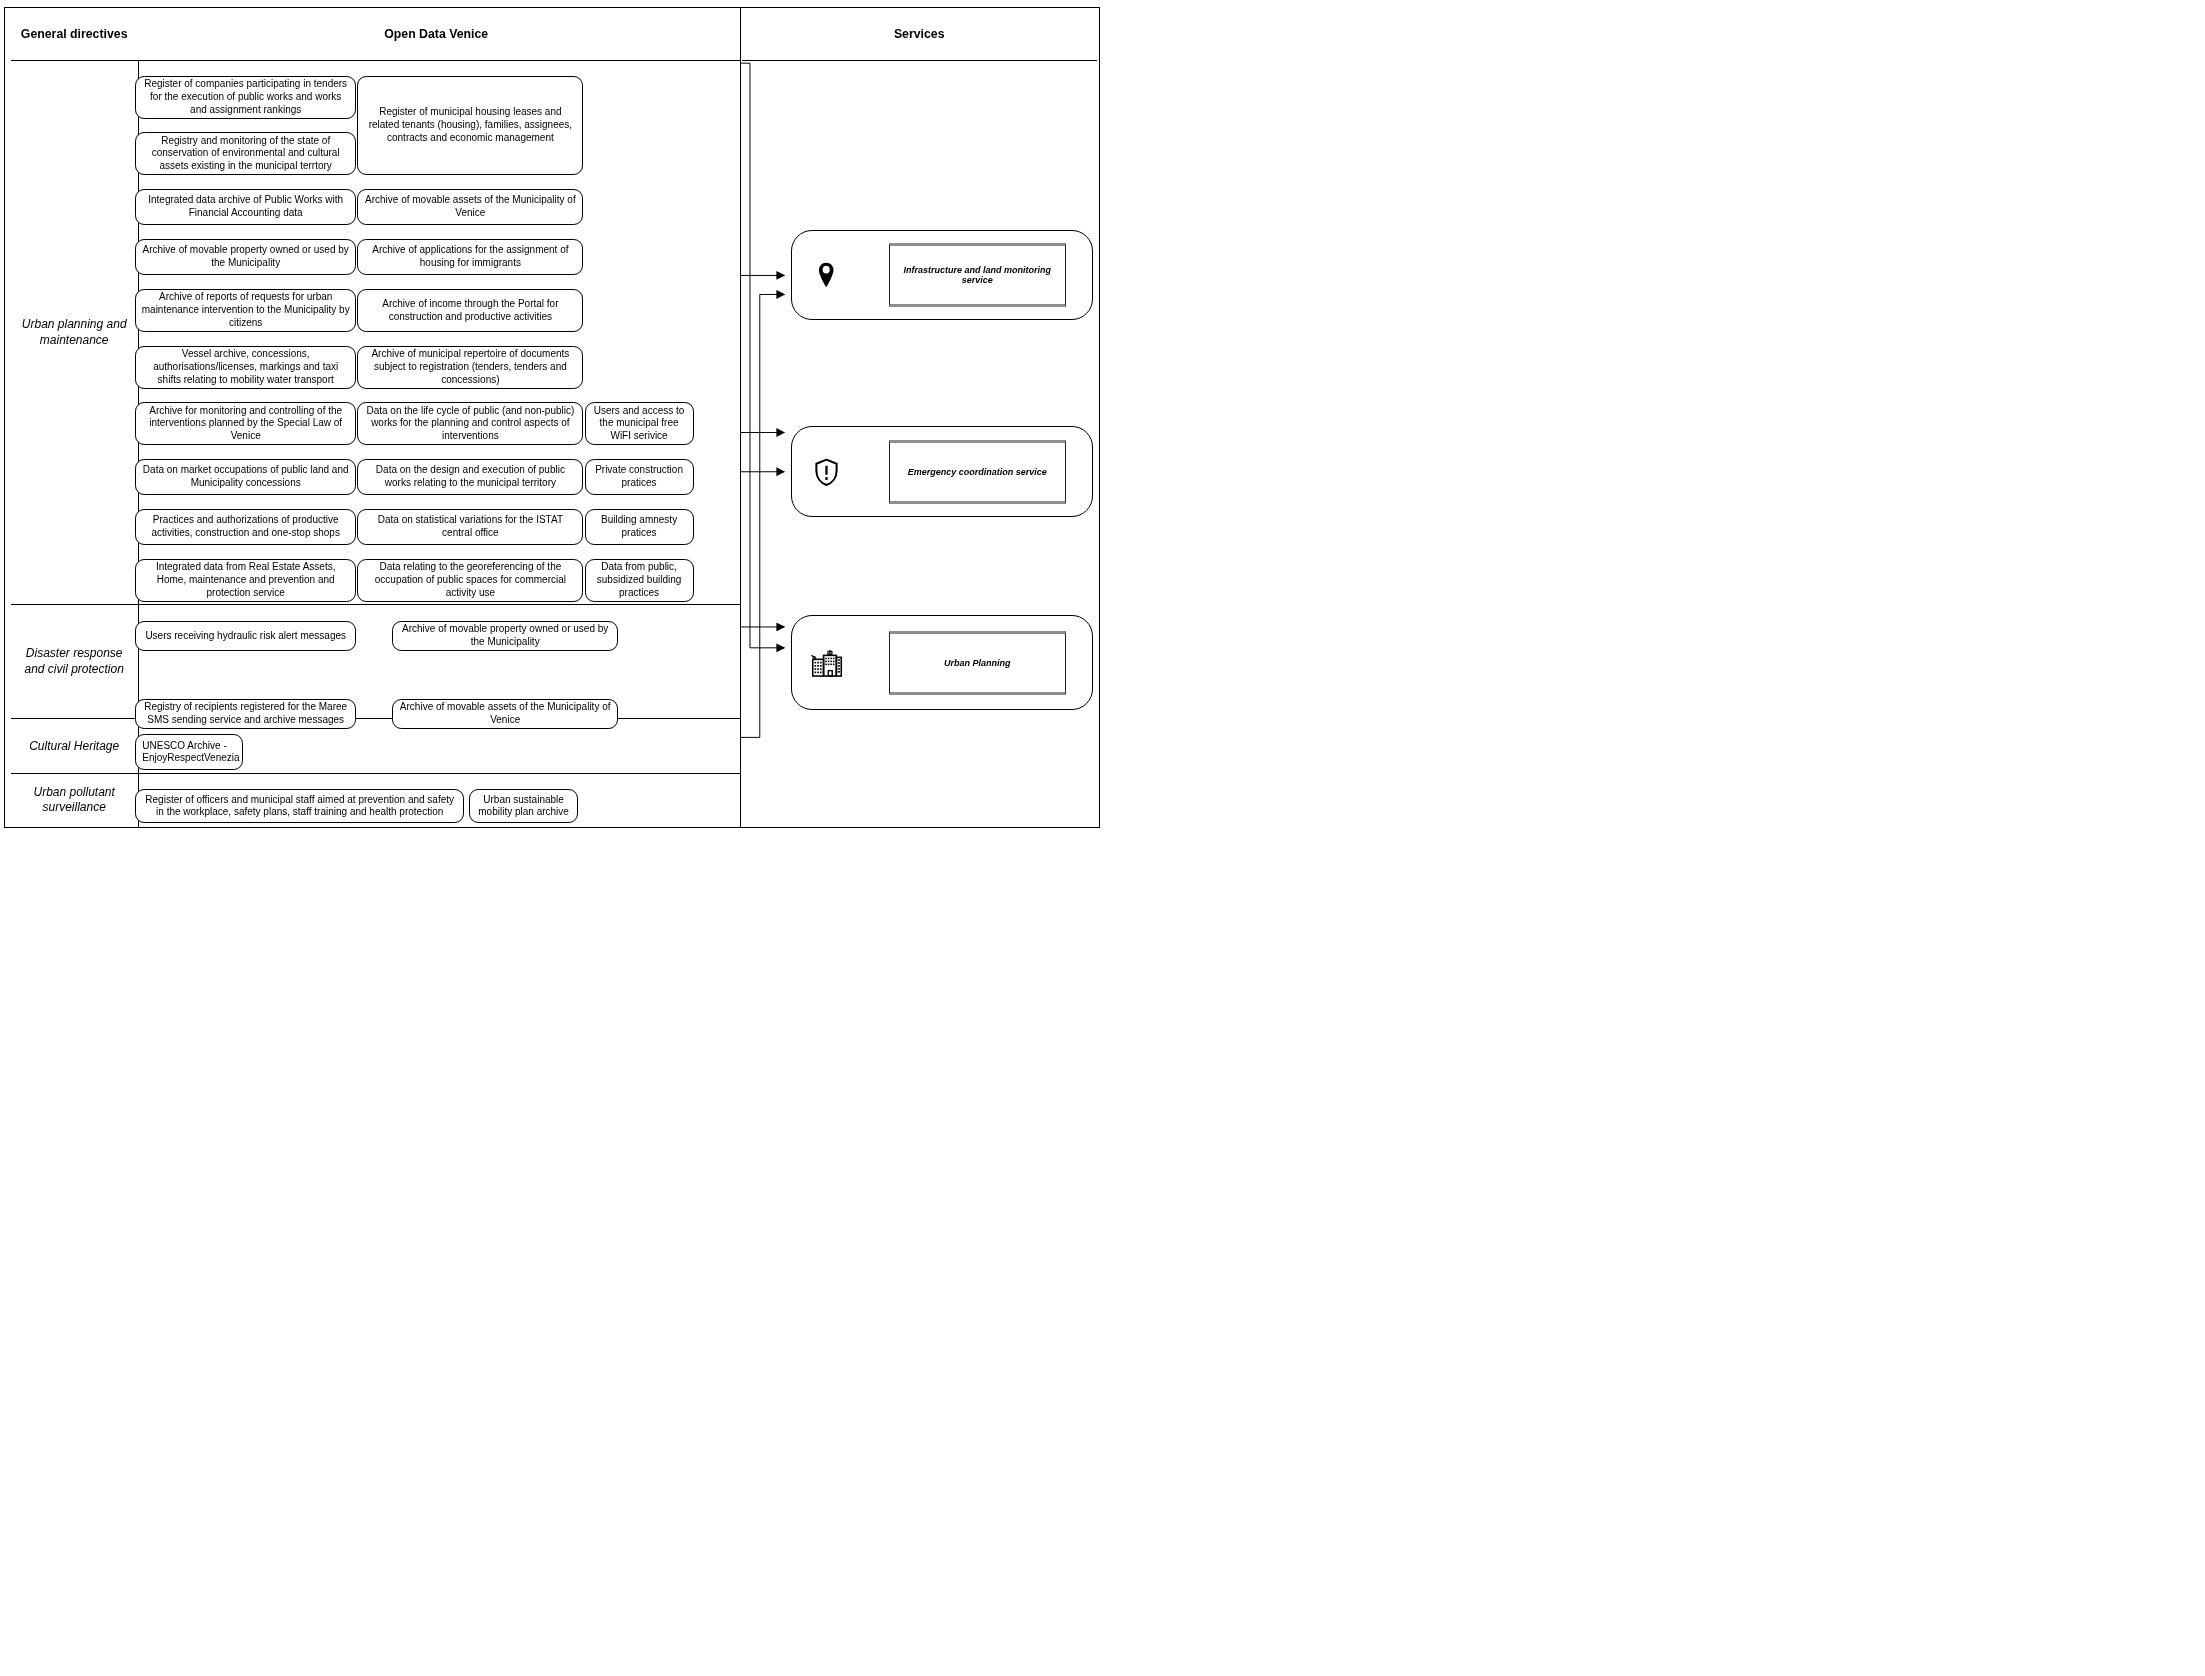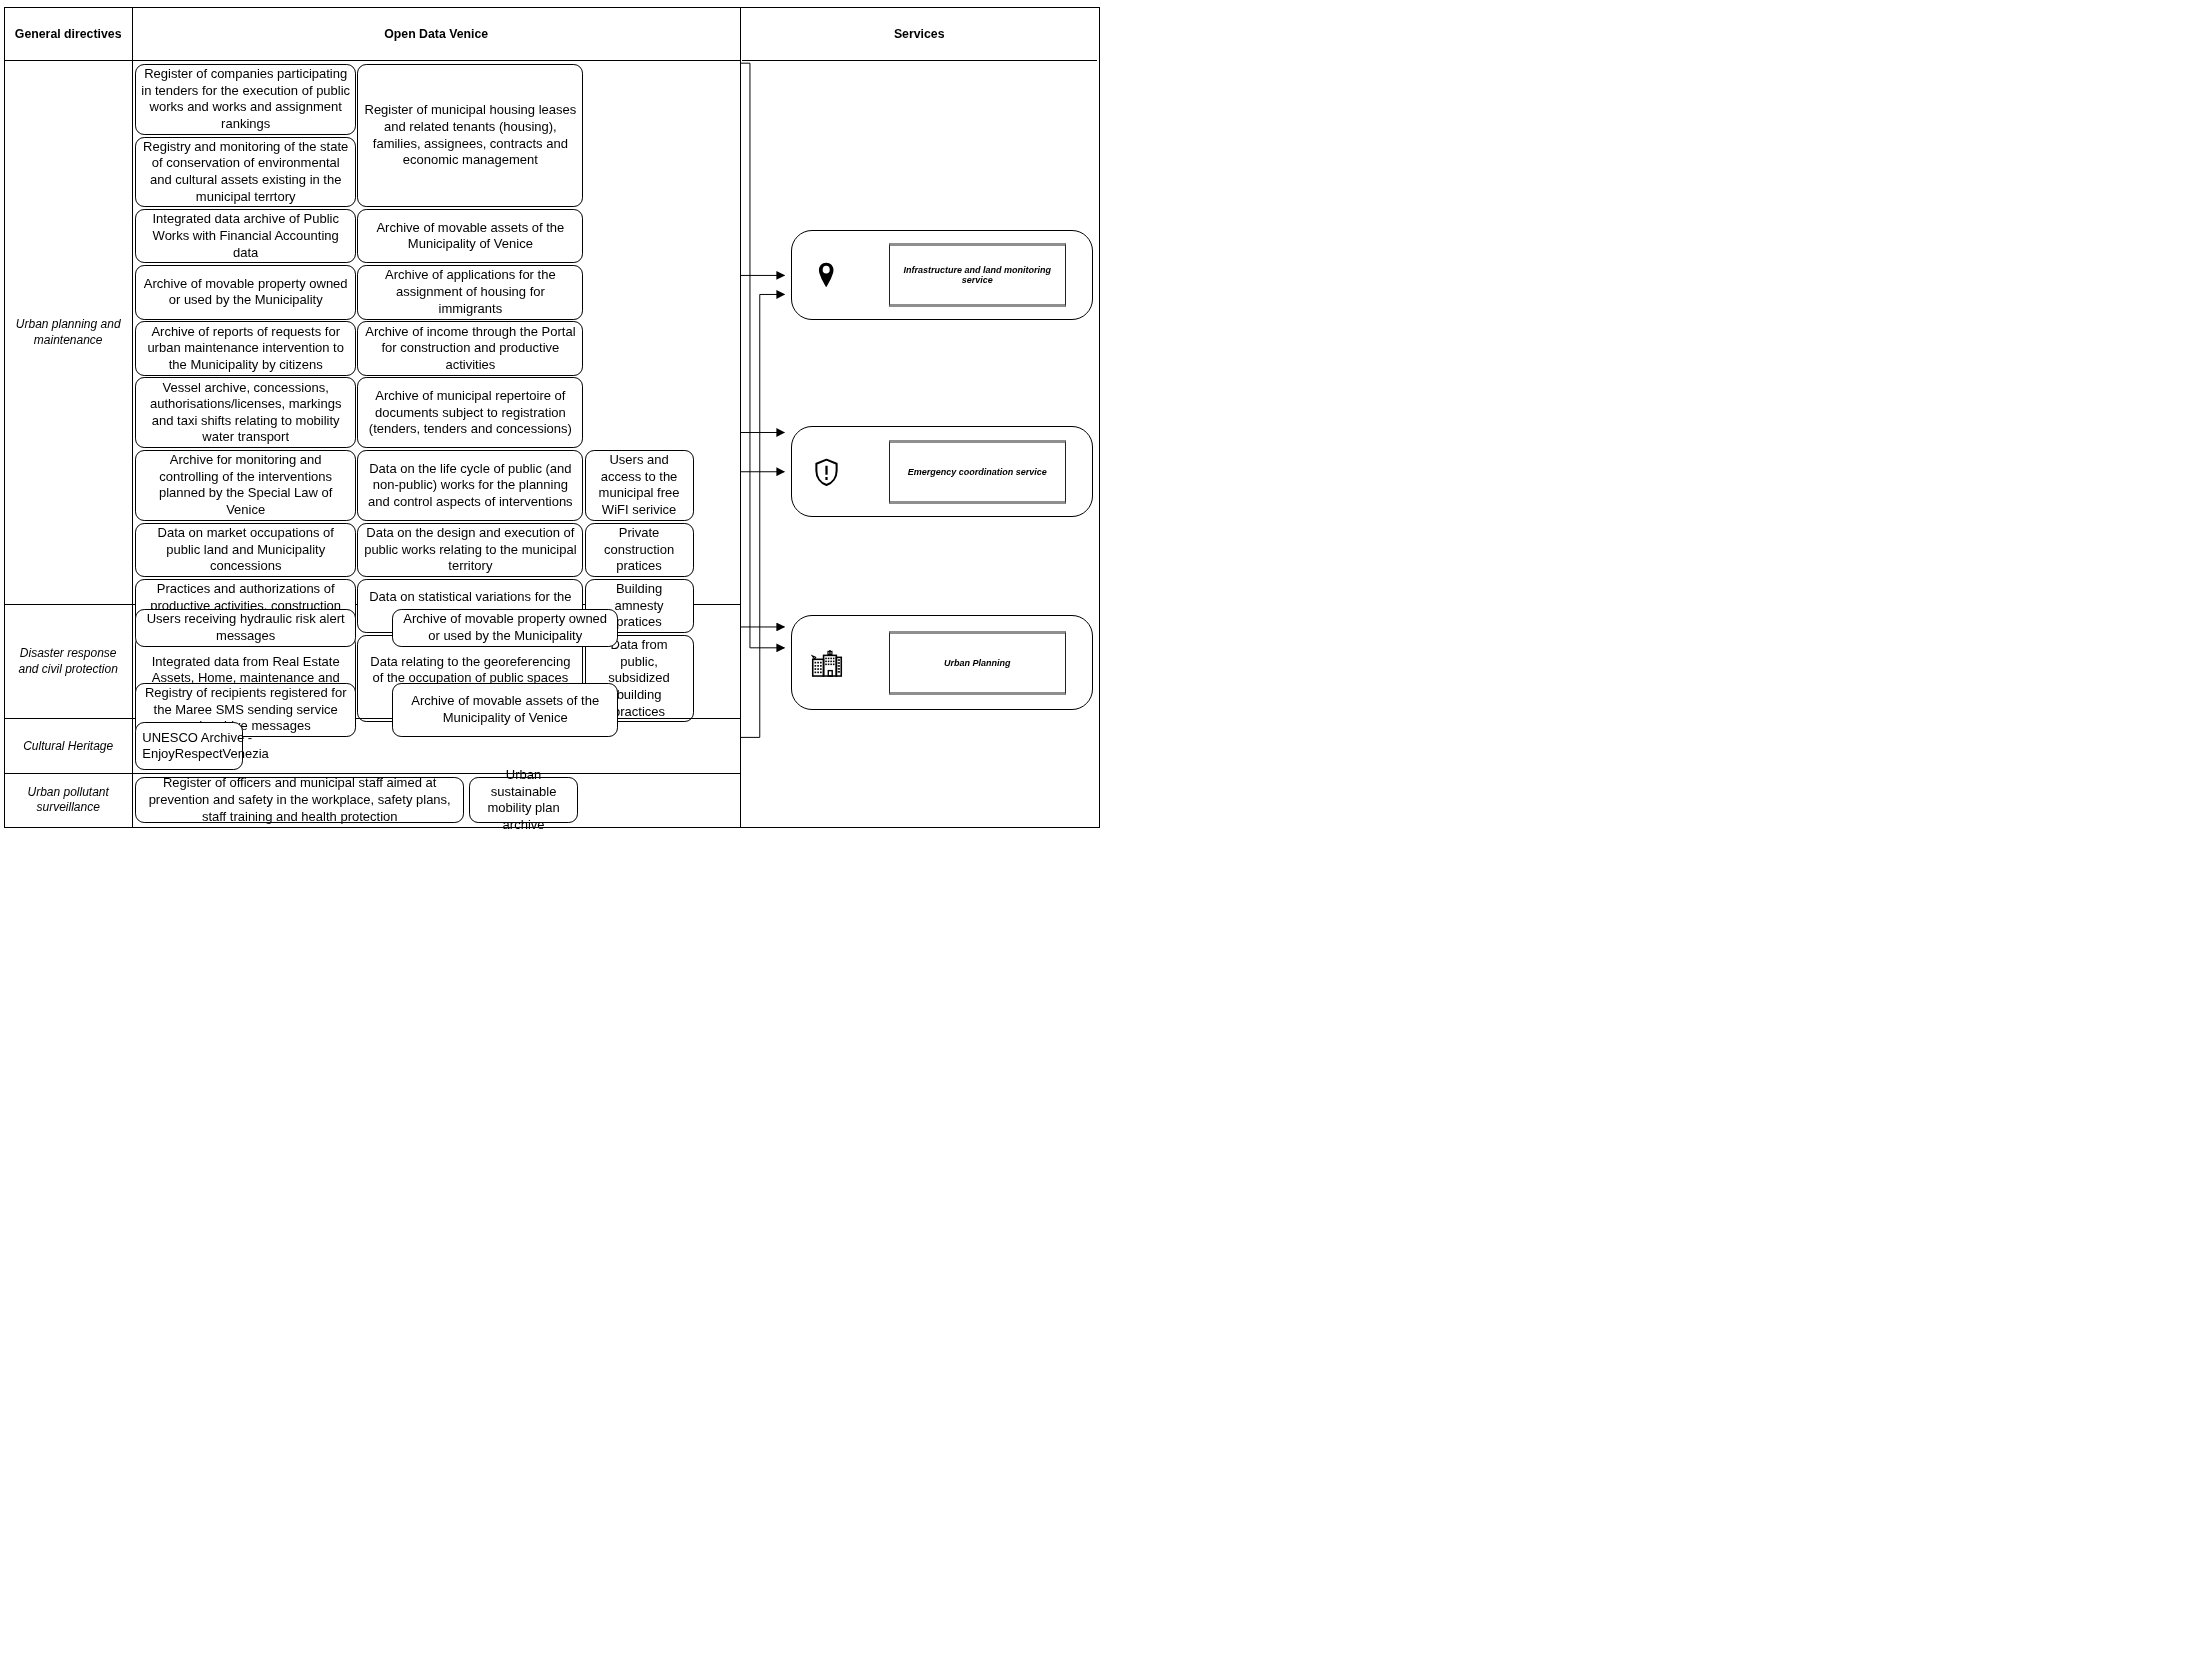--- a/index.html
+++ b/index.html
@@ -3,21 +3,21 @@
 <meta charset="utf-8">
 <style>
   html,body{margin:0;padding:0;background:#fff;}
   body{font-family:"Liberation Sans",sans-serif;color:#000;}
   #page{position:relative;width:1103px;height:838px;background:#fff;overflow:hidden;}
 
   .diagram{position:absolute;left:3.7px;top:7.4px;width:1096px;height:821px;
            border:1.8px solid #000;box-sizing:border-box;background:#fff;}
 
   .col{position:absolute;top:0;height:100%;box-sizing:border-box;}
-  .col-left{left:0;width:128px;border-right:1.8px solid #000;}
+  .col-left{left:6px;width:128px;border-right:1.8px solid #000;}
   .col-mid{left:128px;width:608px;border-right:1.8px solid #000;}
   .col-services{left:737px;width:355px;}
 
   .header-cell{position:absolute;top:0;left:0;right:0;height:53px;
                border-bottom:1.8px solid #000;box-sizing:border-box;
                display:flex;align-items:center;justify-content:center;
                font-weight:bold;font-size:12.3px;text-align:center;background:#fff;}
 
   .band{position:absolute;left:0;right:0;box-sizing:border-box;}
   .band.r1{top:53px;height:544px;border-bottom:1.8px solid #000;}
@@ -33,22 +33,22 @@
            grid-template-rows:repeat(10,1fr);column-gap:1.2px;row-gap:1.8px;
            padding:2.5px 0 2.5px 2.5px;height:100%;box-sizing:border-box;}
   .grid-r2{display:grid;grid-template-columns:221px 226px;
            grid-template-rows:1fr 1fr;column-gap:1.2px;row-gap:2.5px;
            padding:3.7px 0 3.7px 2.5px;height:100%;box-sizing:border-box;gap:36px;}
   .wrap-r3{display:flex;padding:3.1px 0 3.1px 2.5px;height:100%;box-sizing:border-box;}
   .wrap-r4{display:flex;gap:4.9px;padding:3.1px 0 3.1px 2.5px;height:100%;box-sizing:border-box;}
 
   .box{border:0.9px solid #000;border-radius:9.2px;background:#fff;
        display:flex;align-items:center;justify-content:center;
-       text-align:center;font-size:13px;line-height:1.28;
-       padding:1.2px 4.9px;box-sizing:border-box;}
+       text-align:center;font-size:10px;line-height:1.28;
+       padding:1.2px 4.9px;box-sizing:border-box;margin-top:12px;}
   .box.left{justify-content:flex-start;text-align:left;padding-left:6.1px;}
 
   .services-body{position:absolute;top:53px;left:0;right:0;bottom:0;}
   .service-card{position:absolute;left:49px;width:302px;border:1.2px solid #000;
                 border-radius:21px;background:#fff;box-sizing:border-box;}
   .card-1{top:169px;height:90px;}
   .card-2{top:365px;height:91px;}
   .card-3{top:554px;height:95px;padding-left:48px;}
   .service-icon{position:absolute;left:16px;top:50%;transform:translateY(-50%);
                 width:38px;height:37px;display:flex;align-items:center;justify-content:center;}

